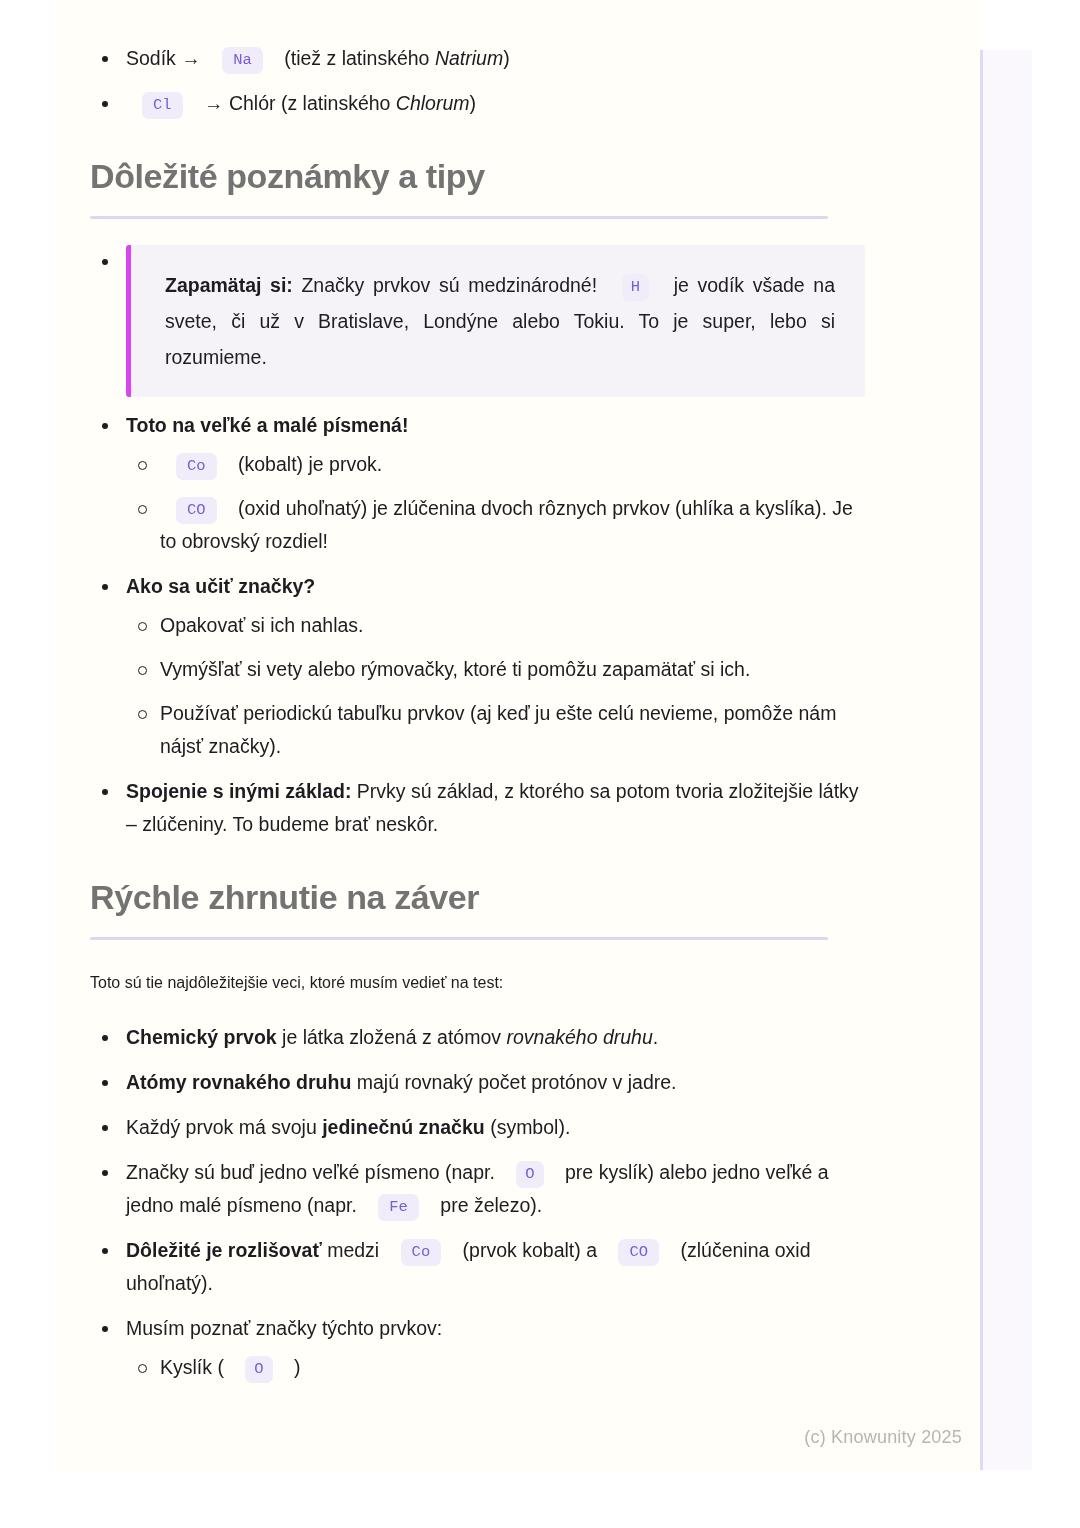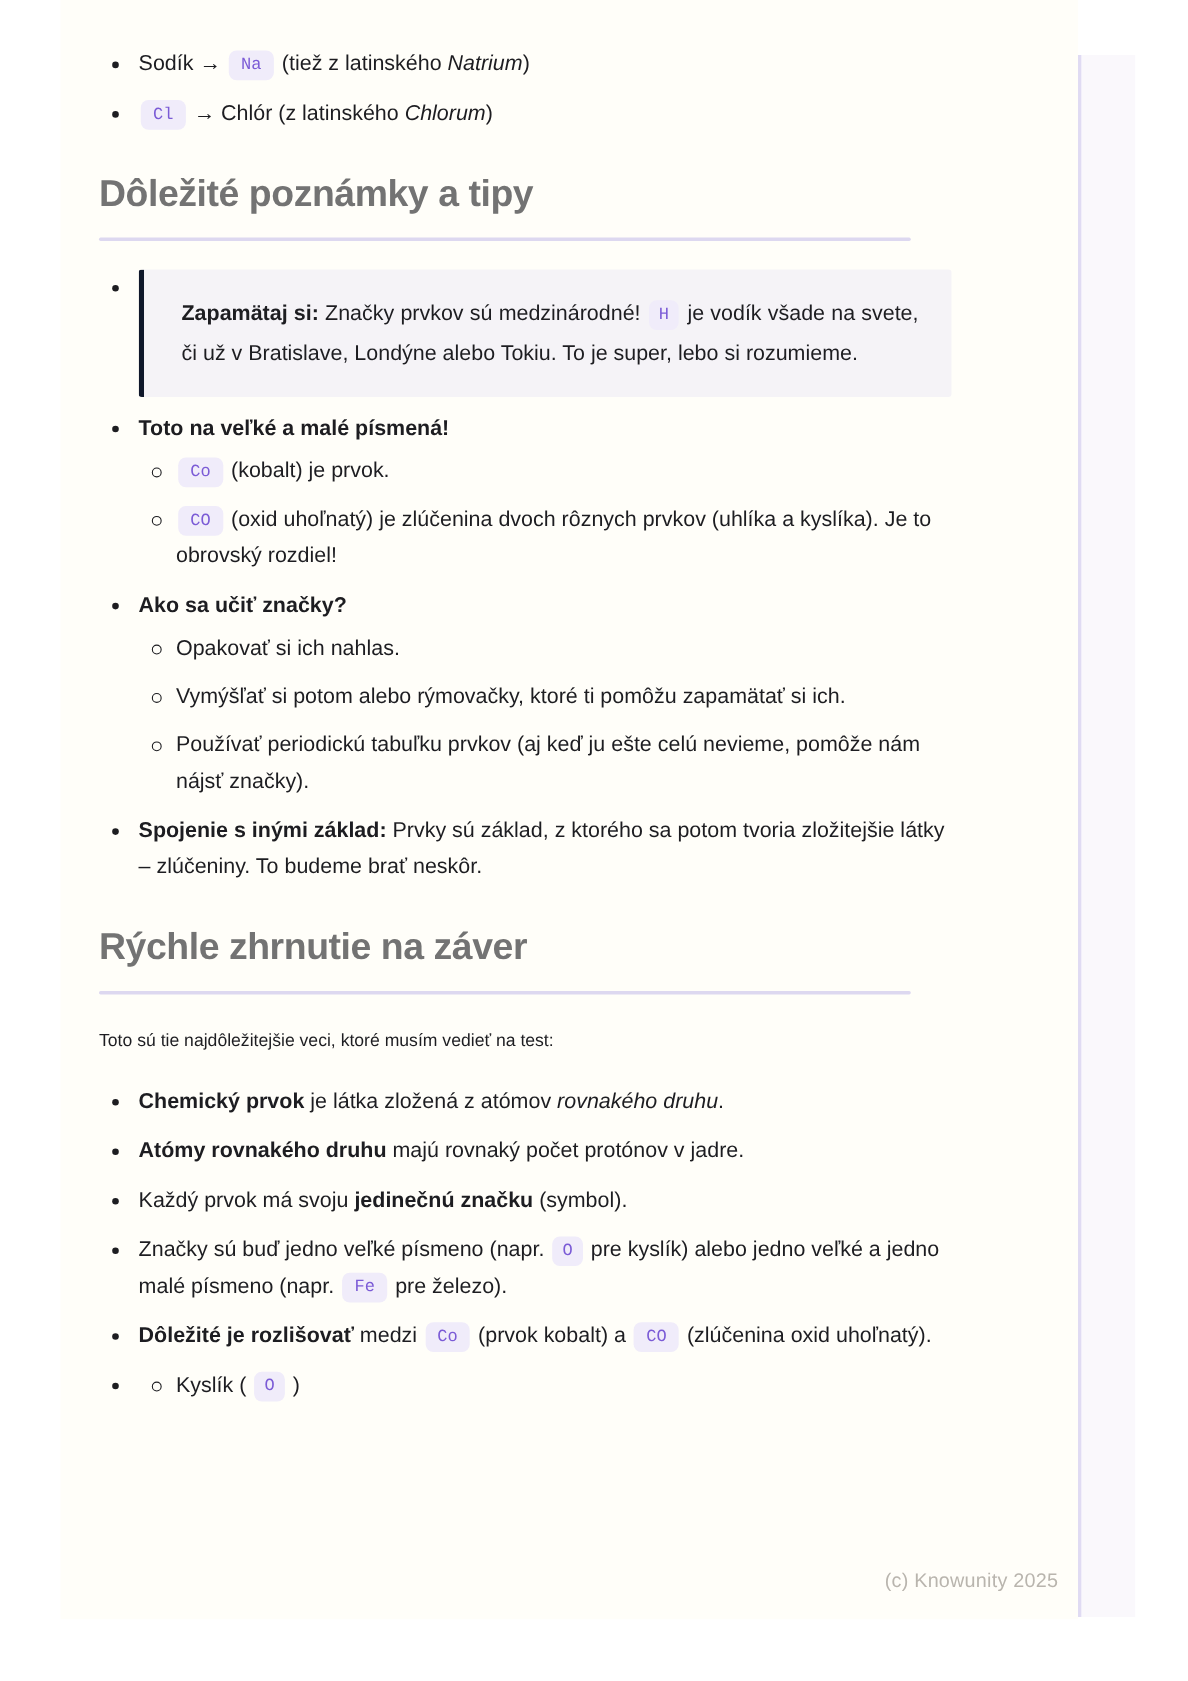--- a/index.html
+++ b/index.html
@@ -118,30 +118,30 @@
   code.chip {
     display: inline-block;
     font-family: "Liberation Mono", monospace;
     font-size: 15.5px;
     color: #7b5bd6;
     background: #f0ecfa;
     border-radius: 7px;
     padding: 4px 11px 5px 11px;
     line-height: 18px;
     vertical-align: 1px;
-    margin: 0 2px;
+    margin: 0 16px;
   }
   code.chip.small {
     padding: 4px 9px 5px 9px;
   }
 
   
   .callout {
     background: #f5f3f7;
-    border-left: 5px solid #0f172a;
+    border-left: 5px solid #d946ef;
     border-radius: 3px;
     padding: 22px 30px 22px 34px;
     margin: 2px 0 8px 0;
   }
   .callout p {
     font-size: 19.5px;
     line-height: 36px;
     color: #1d1d21;
     text-align: justify;
   }
@@ -201,21 +201,21 @@
           <ul class="lvl2">
             <li><code class="chip">Co</code><span> (kobalt) je prvok.</span></li>
             <li><code class="chip">CO</code><span> (oxid uhoľnatý) je zlúčenina dvoch rôznych prvkov (uhlíka a kyslíka). Je to obrovský rozdiel!</span></li>
           </ul>
         </li>
 
         <li>
           <b>Ako sa učiť značky?</b>
           <ul class="lvl2">
             <li>Opakovať si ich nahlas.</li>
-            <li>Vymýšľať si potom alebo rýmovačky, ktoré ti pomôžu zapamätať si ich.</li>
+            <li>Vymýšľať si vety alebo rýmovačky, ktoré ti pomôžu zapamätať si ich.</li>
             <li>Používať periodickú tabuľku prvkov (aj keď ju ešte celú nevieme, pomôže nám nájsť značky).</li>
           </ul>
         </li>
 
         <li>
           <b>Spojenie s inými základ:</b><span> Prvky sú základ, z ktorého sa potom tvoria zložitejšie látky – zlúčeniny. To budeme brať neskôr.</span>
         </li>
       </ul>
 
       <h2 class="section-title">Rýchle zhrnutie na záver</h2>
@@ -233,20 +233,21 @@
         <li>
           <span>Každý prvok má svoju </span><b>jedinečnú značku</b><span> (symbol).</span>
         </li>
         <li>
           <span>Značky sú buď jedno veľké písmeno (napr. </span><code class="chip small">O</code><span> pre kyslík) alebo jedno veľké a jedno malé písmeno (napr. </span><code class="chip">Fe</code><span> pre železo).</span>
         </li>
         <li>
           <b>Dôležité je rozlišovať</b><span> medzi </span><code class="chip">Co</code><span> (prvok kobalt) a </span><code class="chip">CO</code><span> (zlúčenina oxid uhoľnatý).</span>
         </li>
         <li>
+          <span>Musím poznať značky týchto prvkov:</span>
           <ul class="lvl2">
             <li><span>Kyslík ( </span><code class="chip small">O</code><span> )</span></li>
           </ul>
         </li>
       </ul>
 
     </div>
 
     <div class="watermark">(c) Knowunity 2025</div>
   </div>

